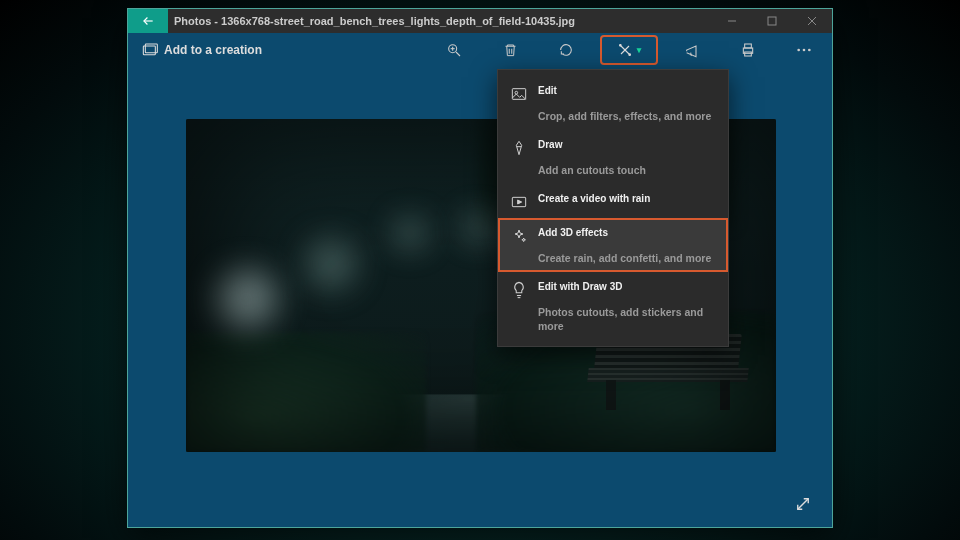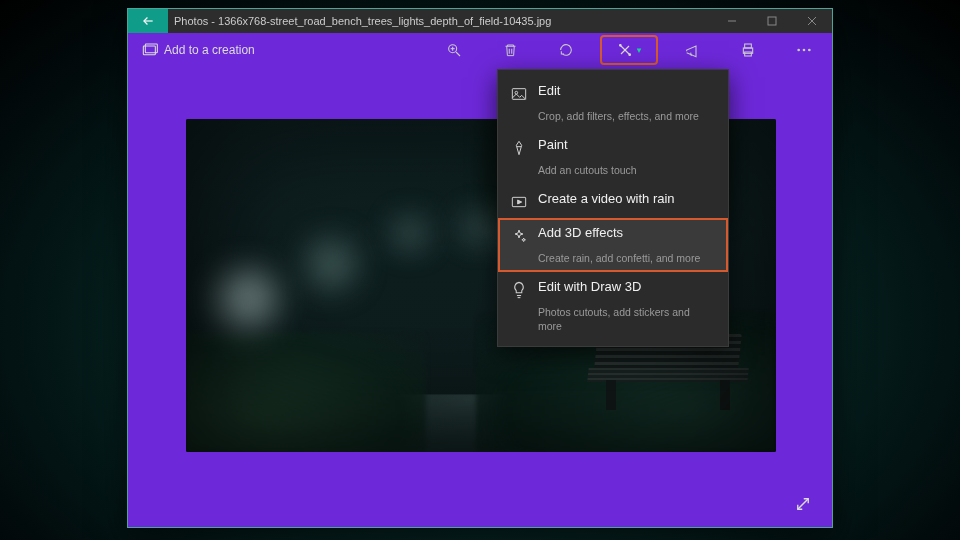--- a/index.html
+++ b/index.html
@@ -1,19 +1,19 @@
 <!DOCTYPE html>
 <html><head>
 <meta charset="utf-8">
 <style>
   * { margin: 0; padding: 0; box-sizing: border-box; font-family: "Segoe UI", Arial, sans-serif; }
   html, body { width: 960px; height: 540px; overflow: hidden; background: radial-gradient(ellipse at 50% 60%, #0e4b48 0%, #062725 40%, #020b0c 80%, #000 100%); }
   .window {
     position: absolute; left: 127px; top: 8px; width: 706px; height: 520px;
-    background: #6d28d9; border: 1px solid #4da59a; box-shadow: 0 10px 30px rgba(0,0,0,.6);
+    background: #0c4a6e; border: 1px solid #4da59a; box-shadow: 0 10px 30px rgba(0,0,0,.6); font-weight: bold;
   }
   
   .titlebar { height: 24px; background: #2d2d2d; display: flex; align-items: center; color: #ddd; font-size: 11px; }
   .back-btn { width: 40px; height: 24px; background: #0f9d8a; display: flex; align-items: center; justify-content: center; color: #fff; }
   .title-text { margin-left: 6px; flex: 1; white-space: nowrap; overflow: hidden; color: #ccc; }
   .wbtn { width: 40px; height: 24px; display: flex; align-items: center; justify-content: center; color: #888; }
   
   .toolbar { height: 34px; display: flex; align-items: center; color: #ddd; font-size: 12px; padding: 0 6px; gap: 12px; }
   .addcreation { display: flex; align-items: center; gap: 6px; padding: 4px 8px; }
   .spacer { flex: 1; }
@@ -43,21 +43,21 @@
   .vignette { position:absolute; inset:0; box-shadow: inset 0 0 120px 30px rgba(0,0,0,.65); }
   .fullscreen-btn { position: absolute; right: 20px; bottom: 14px; color: #ddd; }
   
   .menu {
     position: absolute; left: 369px; top: 60px; width: 232px;
     background: #2b2b2b; border: 1px solid #3b3b3b; box-shadow: 0 8px 24px rgba(0,0,0,.6);
     padding: 6px 0;
   }
   .menu-item { display: flex; align-items: flex-start; gap: 10px; padding: 7px 12px; color: #e6e6e6; }
   .menu-item .mi-icon { width: 18px; height: 18px; flex: none; display:flex; align-items:center; justify-content:center; color:#cfcfcf; margin-top:2px; }
-  .menu-item .mi-text .mi-title { font-size: 13px; line-height: 16px; color: #f0f0f0; }
+  .menu-item .mi-text .mi-title { font-size: 10px; line-height: 16px; color: #f0f0f0; }
   .menu-item .mi-text .mi-sub { font-size: 10.5px; line-height: 14px; color: #9a9a9a; margin-top: 10px; }
   .menu-item.highlight { background: #3a3a3a; outline: 2px solid #d75a2f; outline-offset: -2px; border-radius: 0; }
   svg { display:block; }
 </style>
 </head>
 <body>
 
 <div class="window">
 
   <div class="titlebar">
@@ -215,21 +215,21 @@
         </span>
       </div>
       <div class="menu-item">
         <span class="mi-icon">
           <svg width="14" height="16" viewBox="0 0 20 24" fill="none" stroke="currentColor" stroke-width="1.5">
             <path d="M10 2l4 6-4 14-4-14z"></path>
             <line x1="7" y1="10" x2="13" y2="10"></line>
           </svg>
         </span>
         <span class="mi-text">
-          <div class="mi-title">Paint</div>
+          <div class="mi-title">Draw</div>
           <div class="mi-sub">Add an cutouts touch</div>
         </span>
       </div>
       <div class="menu-item">
         <span class="mi-icon">
           <svg width="16" height="14" viewBox="0 0 24 20" fill="none" stroke="currentColor" stroke-width="1.5">
             <rect x="2" y="3" width="20" height="14" rx="1"></rect>
             <polygon points="10,7 16,10 10,13" fill="currentColor"></polygon>
           </svg>
         </span>

